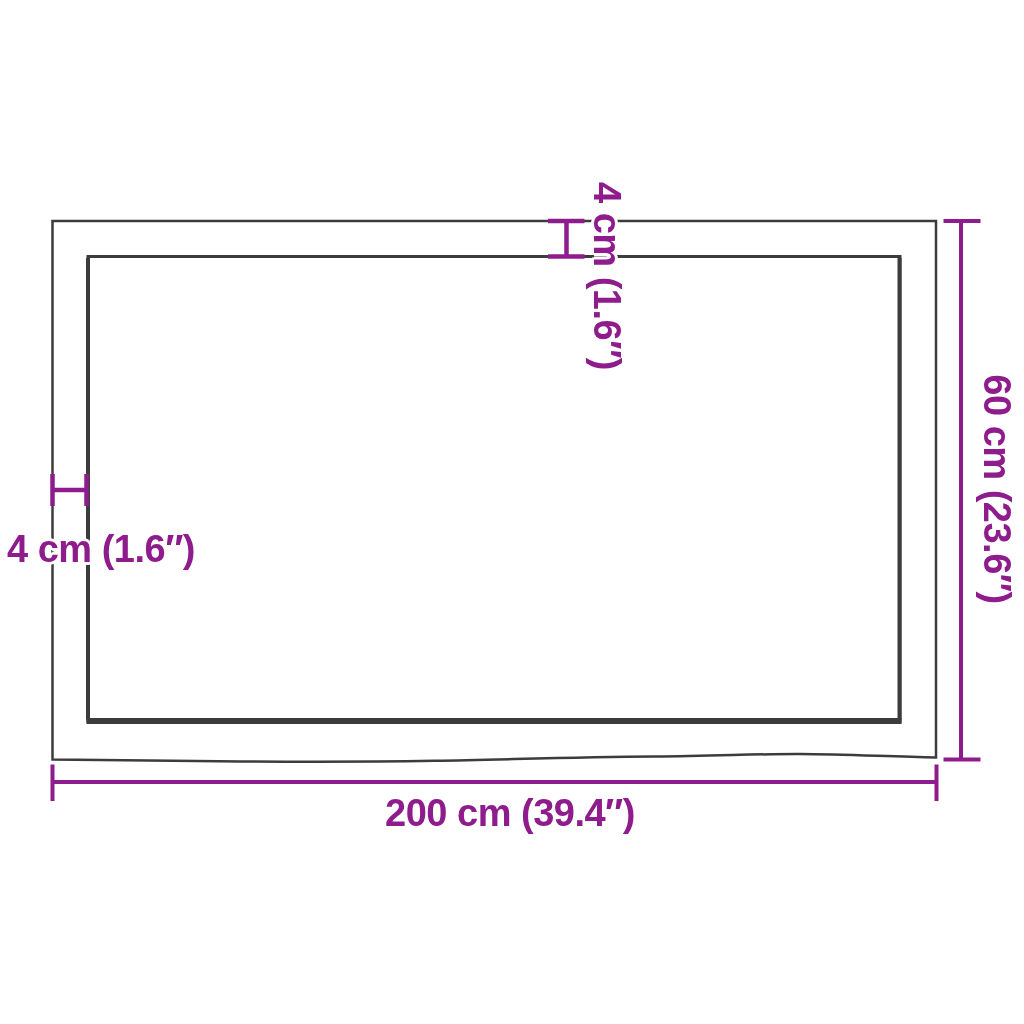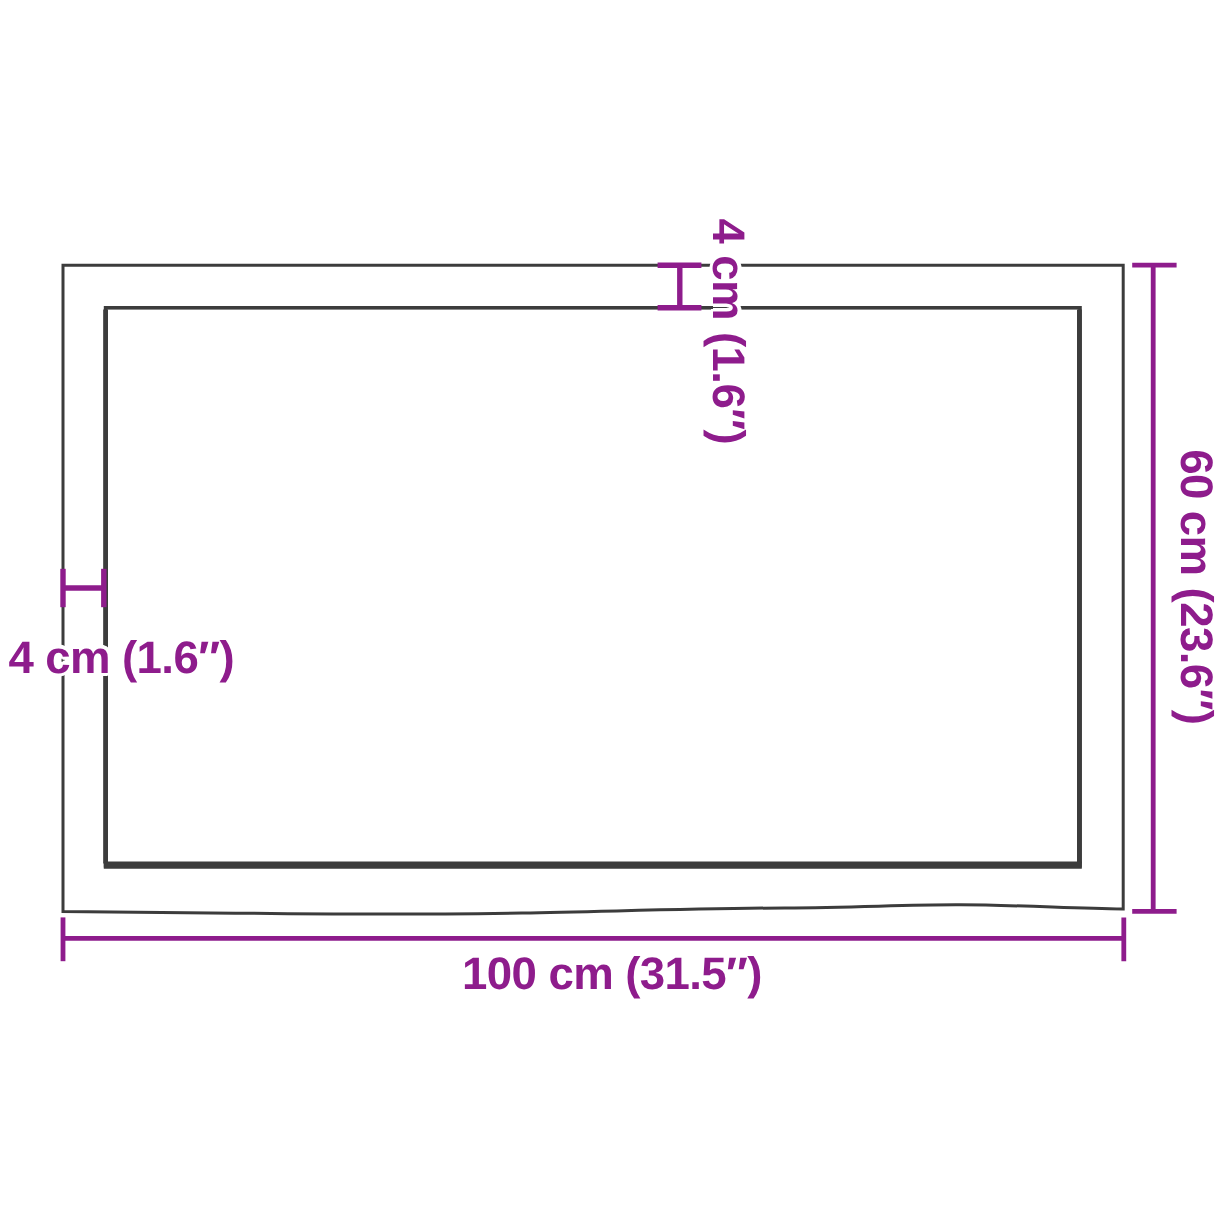--- a/index.html
+++ b/index.html
@@ -75,20 +75,20 @@
       <path class="dim-stroke" stroke-width="4.5" d="M 52.5 490 H 86.5"></path>
     </g>
 
     <g>
       <path class="dim-stroke" stroke-width="4.5" d="M 548 221 H 584.5"></path>
       <path class="dim-stroke" stroke-width="4.5" d="M 548 256.5 H 584.5"></path>
       <path class="dim-stroke" stroke-width="4.5" d="M 566.5 221 V 256.5"></path>
     </g>
   </svg>
 
-  <div class="dim-label" style="left:510px;top:813px;">100 cm (31.5″)</div>
+  <div class="dim-label" style="left:510px;top:813px;">200 cm (39.4″)</div>
 
   <div class="dim-label vertical" style="left:996px;top:489px;">60 cm (23.6″)</div>
 
   <div class="dim-label" style="left:101px;top:549px;">4 cm (1.6″)</div>
 
   <div class="dim-label vertical" style="left:606px;top:276px;">4 cm (1.6″)</div>
 </div>
 
 </body></html>

